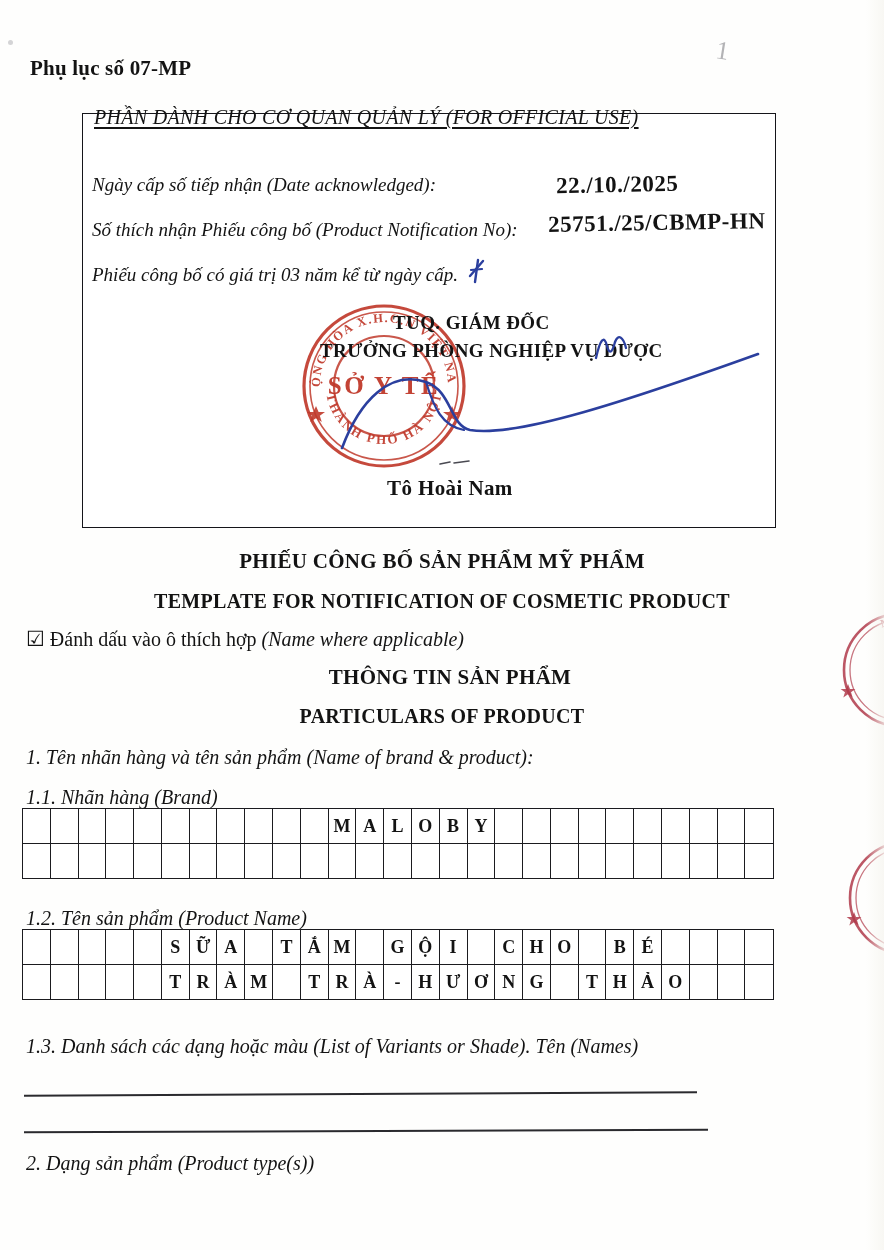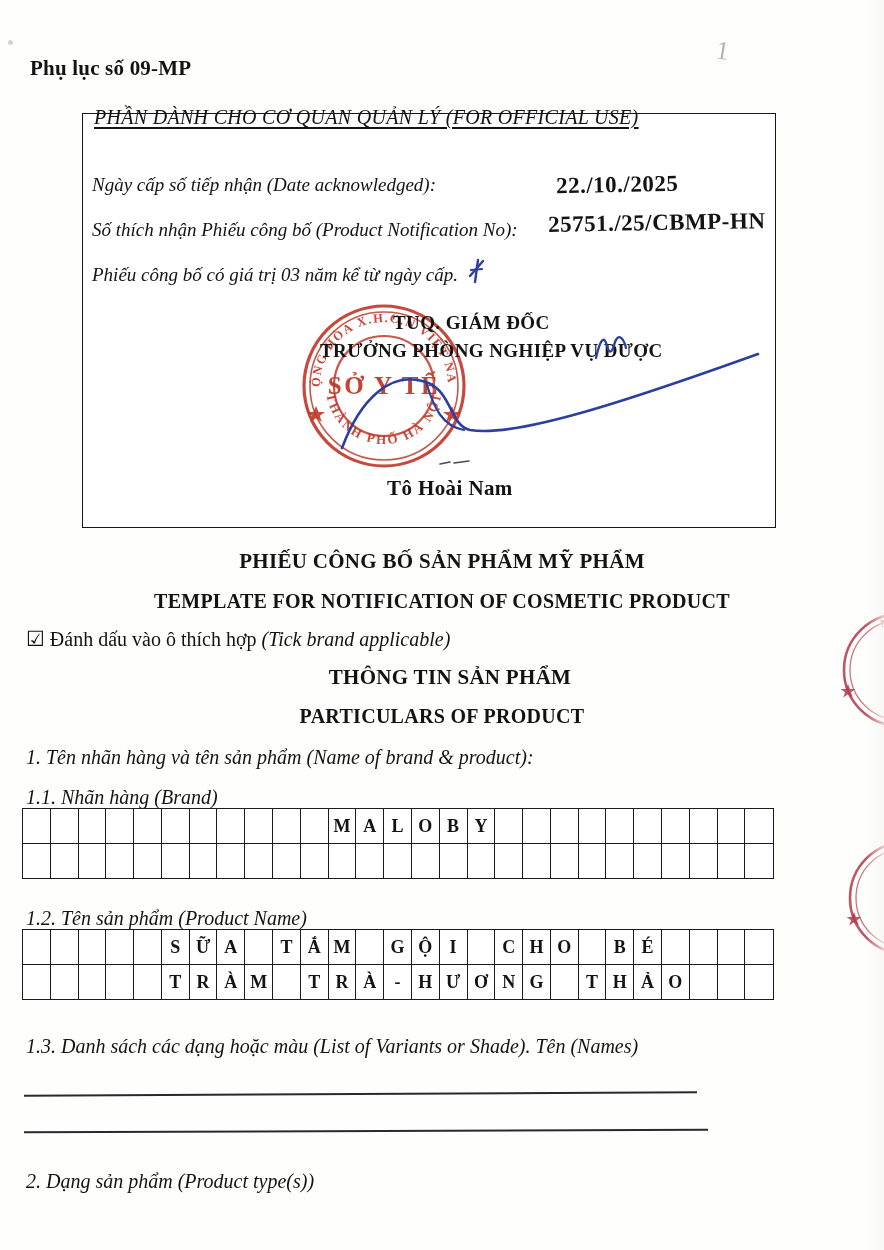--- a/index.html
+++ b/index.html
@@ -145,21 +145,21 @@
   
   .section-label {
     left: 26px;
     font-size: 20px;
     font-style: italic;
   }
   #sec-1   { top: 746px; }
   #sec-11  { top: 786px; }
   #sec-12  { top: 907px; }
   #sec-13  { top: 1035px; }
-  #sec-2   { top: 1152px; margin-top: 18px; }
+  #sec-2   { top: 1152px; }
 
   
   .grid {
     position: absolute;
     left: 22px;
     display: flex;
     flex-direction: column;
     border: 1.3px solid #1b1b1f;
     box-sizing: border-box;
     background: #fff;
@@ -213,21 +213,21 @@
     pointer-events: none;
   }
 </style>
 </head>
 <body>
 
 <div id="page">
 
   <div class="abs" id="corner-speck"></div>
 
-  <div class="abs" id="appendix-title">Phụ lục số 09-MP</div>
+  <div class="abs" id="appendix-title">Phụ lục số 07-MP</div>
 
   <div class="abs" id="pencil-mark">1</div>
 
   <div class="abs" id="official-box"></div>
 
   <div class="abs" id="official-heading">PHẦN DÀNH CHO CƠ QUAN QUẢN LÝ (FOR OFFICIAL USE)</div>
 
   <div class="abs official-line" id="line-date">Ngày cấp số tiếp nhận (Date acknowledged):</div>
 
   <div class="abs handwrite" id="hand-date">22./10./2025</div>
@@ -283,21 +283,21 @@
   </svg>
 
   <div class="abs" id="sig-name">Tô Hoài Nam</div>
 
   <div class="abs center-title" id="title-vn">PHIẾU CÔNG BỐ SẢN PHẨM MỸ PHẨM</div>
   <div class="abs center-title" id="title-en">TEMPLATE FOR NOTIFICATION OF COSMETIC PRODUCT</div>
 
   <div class="abs" id="tick-line">
     <span class="box-glyph">☑</span>
     <span>Đánh dấu vào ô thích hợp</span>
-    <span class="en">(Tick brand applicable)</span>
+    <span class="en">(Name where applicable)</span>
   </div>
 
   <div class="abs center-title" id="title-vn2">THÔNG TIN SẢN PHẨM</div>
   <div class="abs center-title" id="title-en2">PARTICULARS OF PRODUCT</div>
 
   <div class="abs section-label" id="sec-1">1. Tên nhãn hàng và tên sản phẩm (Name of brand &amp; product):</div>
 
   <div class="abs section-label" id="sec-11">1.1. Nhãn hàng (Brand)</div>
 
   <div class="grid" id="grid-brand">

